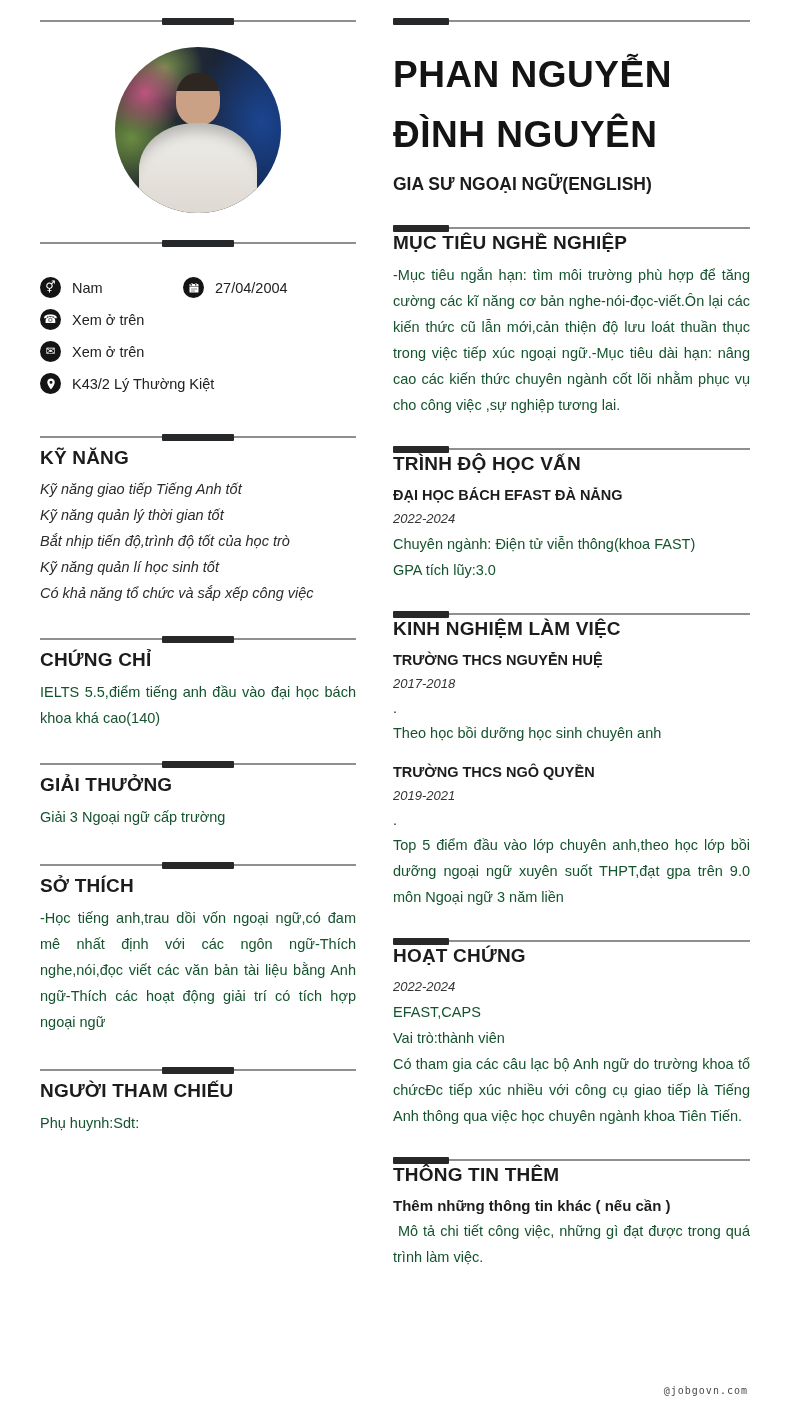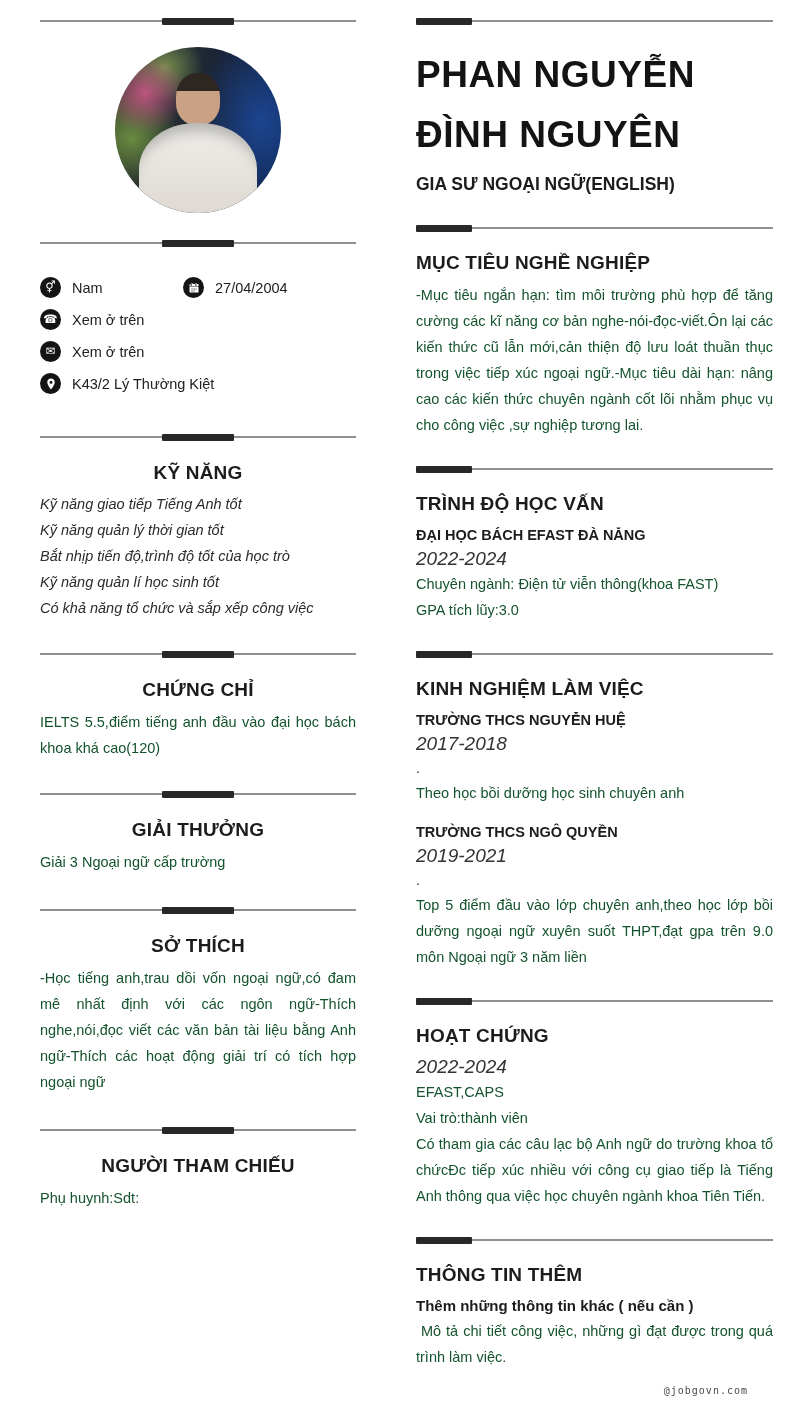--- a/index.html
+++ b/index.html
@@ -1,21 +1,21 @@
 <!DOCTYPE html>
 <html><head>
 <meta charset="utf-8">
 <style>
   * { margin:0; padding:0; box-sizing:border-box; }
   html,body { background:#fff; }
   body { font-family:"Liberation Sans", sans-serif; color:#212121; }
   .page { position:relative; width:790px; height:1406px; background:#fff; overflow:hidden; }
 
   .col-left  { position:absolute; left:40px;  top:0; width:316px; }
-  .col-right { position:absolute; left:416px; top:0; width:357px; }
+  .col-right { position:absolute; left:393px; top:0; width:357px; }
 
   
   .divider { position:relative; height:7px; }
   .divider .line  { position:absolute; top:2px; left:0; right:0; height:2px; background:#8f8f8f; }
   .divider .block { position:absolute; top:0; height:7px; background:#26282a; border-radius:1px; }
   .divider.center .block { left:50%; width:72px; transform:translateX(-50%); }
   .divider.left  .block { left:0; width:56px; }
 
   
   .photo-wrap { display:flex; justify-content:center; margin-top:22px; }
@@ -44,34 +44,34 @@
   .info-row { display:flex; align-items:center; margin-bottom:11px; min-height:21px; }
   .info-cell { display:flex; align-items:center; gap:11px; }
   .info-cell.first { width:143px; }
   .icon-circle { flex:0 0 auto; width:21px; height:21px; border-radius:50%; background:#141414;
     color:#fff; display:flex; align-items:center; justify-content:center; font-size:11.5px; line-height:1; }
   .icon-circle svg { display:block; }
   .info-text { font-size:14.5px; color:#212121; }
 
   
   .section-title { font-size:19px; font-weight:bold; color:#1c1c1c; letter-spacing:.2px; }
-  .lc .section-title { margin-top:21px;text-align:center; }
+  .lc .section-title { margin-top:6px; }
   .body-text { font-size:14.5px; line-height:26px; color:#14532d; }
   .justify { text-align:justify; }
   .skill-list { list-style:none; margin-top:7px;font-style:italic; }
   .skill-list li { font-size:14.5px; line-height:26px; color:#2b2b2b; }
   .mt8  { margin-top:8px; }
-  .mt20 { margin-top:20px; }
+  .mt20 { }
 
   
   .name-title { margin-top:20px; font-size:37px; line-height:60px; font-weight:bold; color:#141414; letter-spacing:.5px; }
   .subtitle { margin-top:9px; font-size:17.5px; font-weight:bold; color:#1c1c1c; }
 
   .sub-head { font-size:14.5px; font-weight:bold; color:#1c1c1c; line-height:24px; }
-  .date-italic { font-style:italic; font-size:19px; color:#333; line-height:24px; }
+  .date-italic { font-style:italic; font-size:13px; color:#333; line-height:24px; }
   .dot-line { font-size:14.5px; line-height:24px; color:#2b2b2b; }
   .gray-text { color:#14532d; }
 
   .sp-d28 { margin-top:28px; }
   .sp-d30 { margin-top:30px; }
   .sp-d32 { margin-top:32px; }
   .sp-d40 { margin-top:40px; }
   .sp-t18 { margin-top:18px; }
 
   .watermark { position:absolute; right:42px; bottom:10px;
@@ -153,21 +153,21 @@
       </ul>
     </div>
 
     <div class="divider center sp-d30">
       <div class="line"></div>
         <div class="block"></div>
     </div>
 
     <div>
       <div class="section-title">CHỨNG CHỈ</div>
-      <p class="body-text justify mt8">IELTS 5.5,điểm tiếng anh đầu vào đại học bách khoa khá cao(120)</p>
+      <p class="body-text justify mt8">IELTS 5.5,điểm tiếng anh đầu vào đại học bách khoa khá cao(140)</p>
     </div>
 
     <div class="divider center sp-d30">
       <div class="line"></div>
         <div class="block"></div>
     </div>
 
     <div>
       <div class="section-title">GIẢI THƯỞNG</div>
       <p class="body-text mt8">Giải 3 Ngoại ngữ cấp trường</p>

